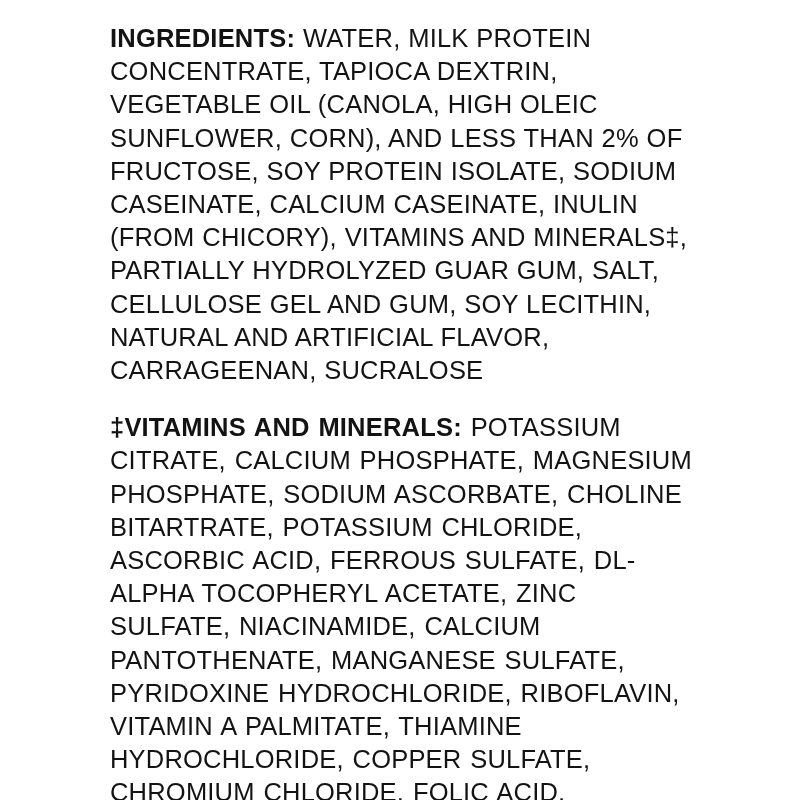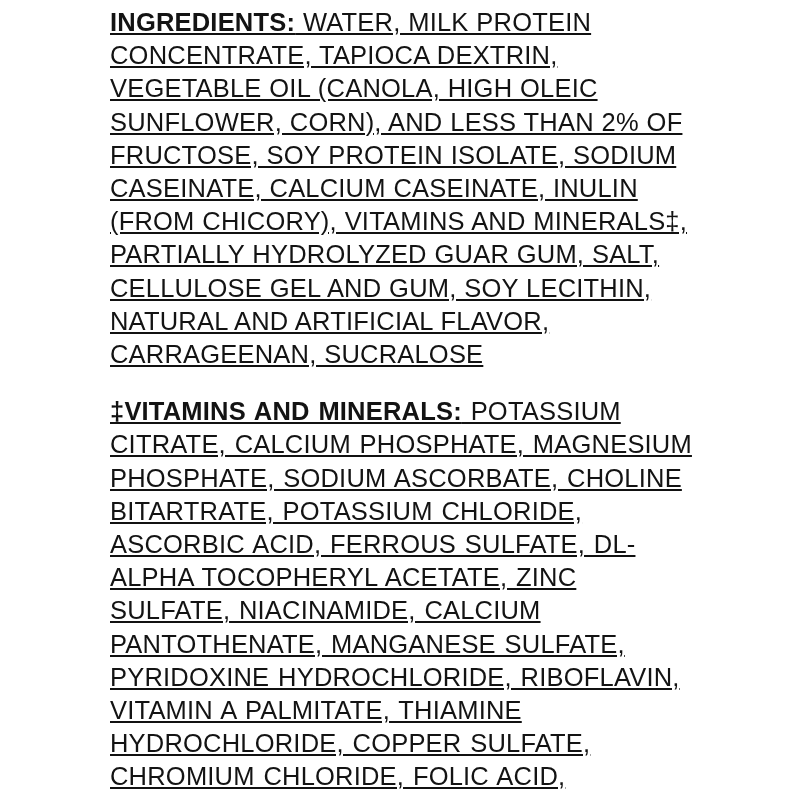--- a/index.html
+++ b/index.html
@@ -10,23 +10,22 @@
   body {
     width: 800px;
     height: 800px;
     overflow: hidden;
     font-family: "Liberation Sans", sans-serif;
   }
   .label {
     box-sizing: border-box;
     width: 800px;
     height: 800px;
-    padding: 6px 100px 0 110px;
+    padding: 22px 100px 0 110px;
     color: #111111;
-    text-decoration: underline;
   }
   .para {
     font-size: 25.5px;
     line-height: 33.2px;
     letter-spacing: 0.2px;
     color: #131313;
     text-align: left;
     word-spacing: 0.5px;
   }
   .para.ingredients {

